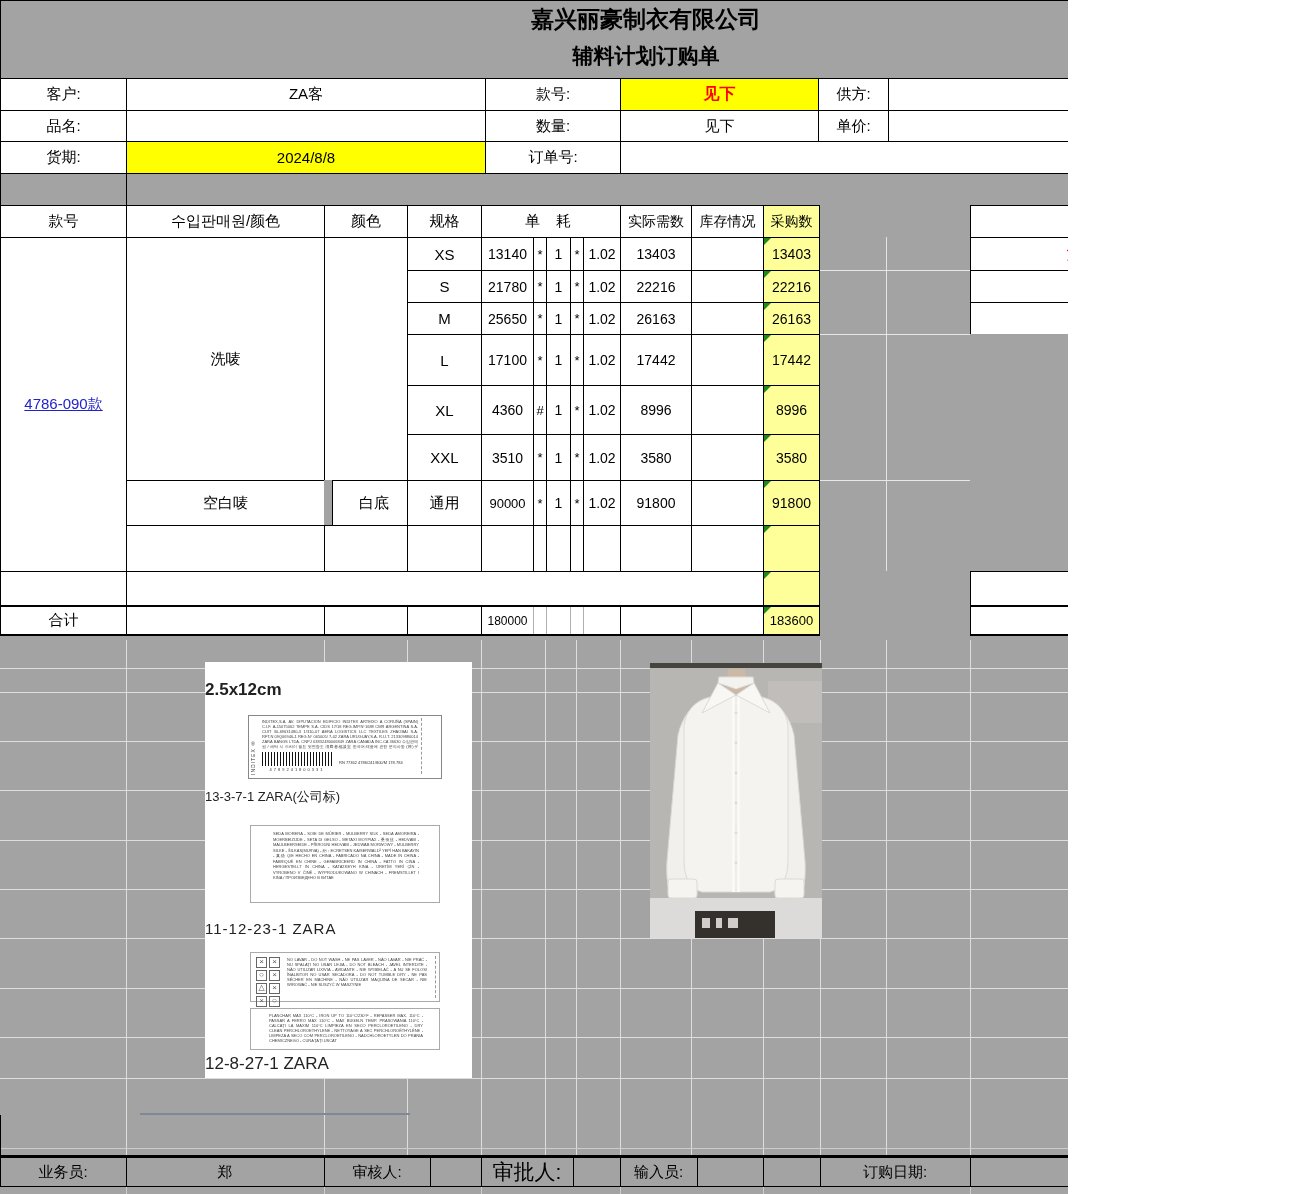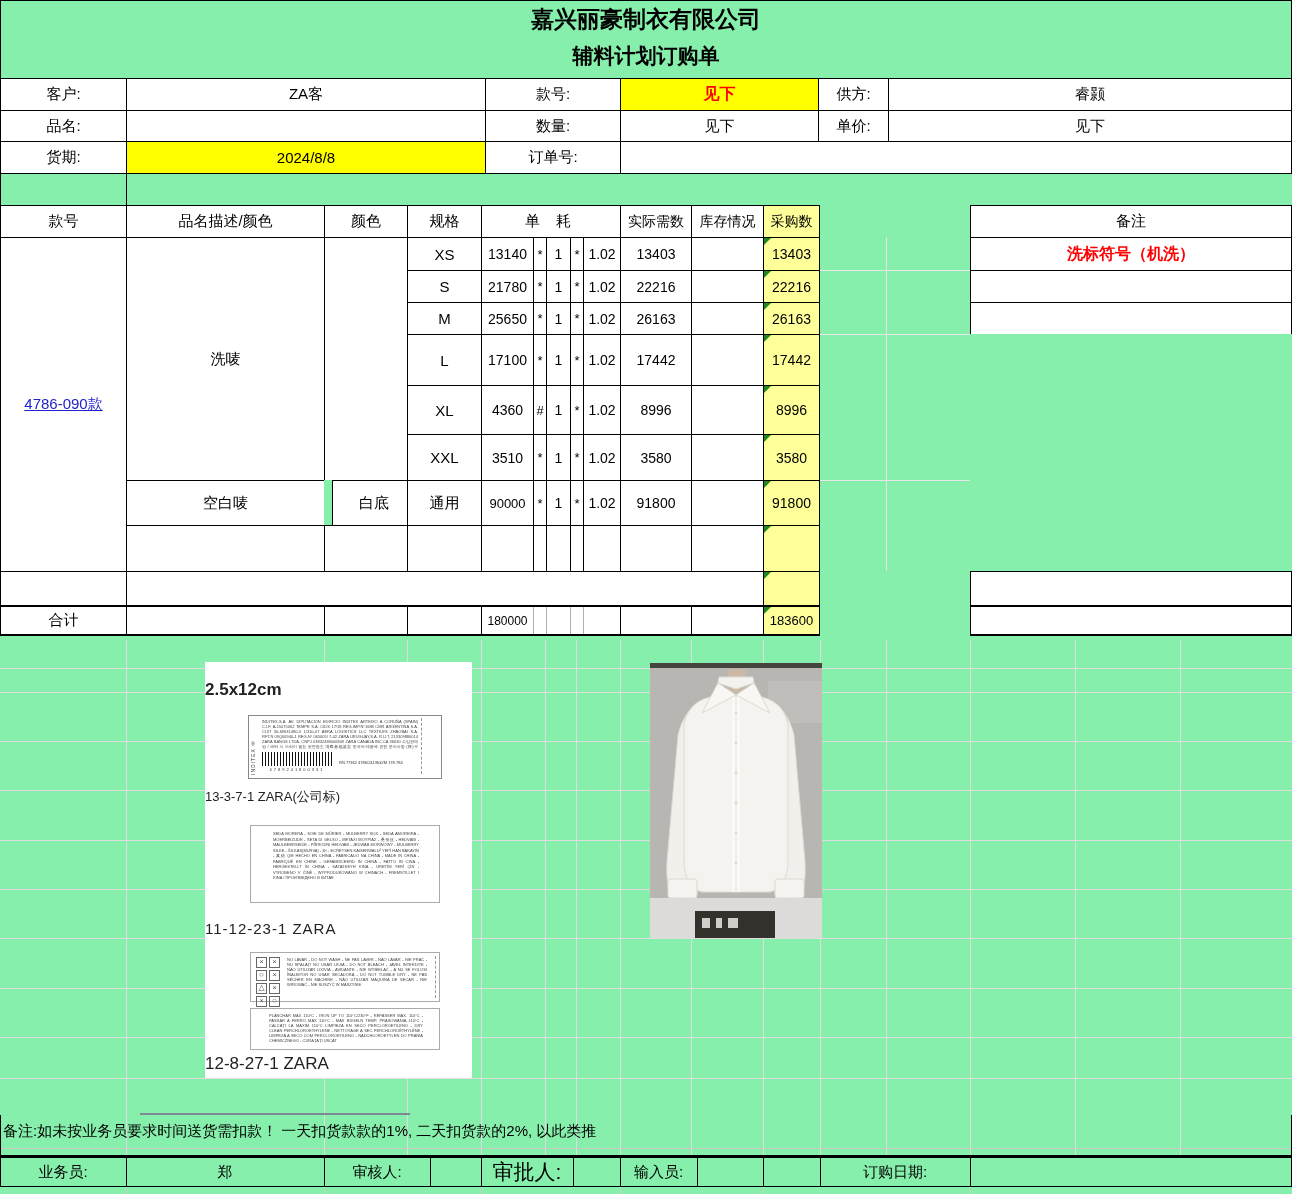--- a/index.html
+++ b/index.html
@@ -1,16 +1,16 @@
 <!DOCTYPE html>
 <html><head>
 <meta charset="utf-8">
 <style>
   html,body{margin:0;padding:0;background:#fff;}
-  #sheet{position:relative;width:1292px;height:1194px;background:#86efac;overflow:hidden;
+  #sheet{position:relative;width:1068px;height:1194px;background:#a3a3a3;overflow:hidden;
          font-family:"Liberation Sans","DejaVu Sans",sans-serif;color:#000;}
   .c{position:absolute;box-sizing:border-box;border-left:1px solid #000;border-top:1px solid #000;
      background:#fff;display:flex;align-items:center;justify-content:center;font-size:15px;white-space:nowrap;}
   .cn{position:absolute;box-sizing:border-box;border-left:1px solid #000;background:#fff;
       display:flex;align-items:center;justify-content:center;font-size:14px;white-space:nowrap;}
   .br{border-right:1px solid #000;}
   .bb{border-bottom:1px solid #000;}
   .hl{background:#FFFF00;}
   .yel{background:#FFFF99;}
   .cyan{background:#CCFFFF;}
@@ -87,21 +87,21 @@
   <div class="gh" style="left:0px;top:790px;width:1292px"></div>
   <div class="gh" style="left:0px;top:840px;width:1292px"></div>
   <div class="gh" style="left:0px;top:889px;width:1292px"></div>
   <div class="gh" style="left:0px;top:938px;width:1292px"></div>
   <div class="gh" style="left:0px;top:988px;width:1292px"></div>
   <div class="gh" style="left:0px;top:1037px;width:1292px"></div>
   <div class="gh" style="left:0px;top:1078px;width:1292px"></div>
   <div class="gh" style="left:0px;top:1148px;width:1292px;background:#cccccc"></div>
 
   <div class="c" style="left:0px;top:205px;width:126px;height:32px">款号</div>
-  <div class="c" style="left:126px;top:205px;width:198px;height:32px">品名描述/颜色</div>
+  <div class="c" style="left:126px;top:205px;width:198px;height:32px">수입판매원/颜色</div>
   <div class="c" style="left:324px;top:205px;width:83px;height:32px">颜色</div>
   <div class="c" style="left:407px;top:205px;width:74px;height:32px">规格</div>
   <div class="c" style="left:481px;top:205px;width:139px;height:32px;letter-spacing:6px">单 耗</div>
   <div class="c" style="left:620px;top:205px;width:71px;height:32px;font-size:14px">实际需数</div>
   <div class="c" style="left:691px;top:205px;width:72px;height:32px;font-size:14px">库存情况</div>
   <div class="c br yel" style="left:763px;top:205px;width:57px;height:32px;font-size:14px">采购数</div>
   <div class="c br" style="left:970px;top:205px;width:322px;height:32px">备注</div>
 
   <div class="c blue" style="left:0px;top:237px;width:126px;height:334px">4786-090款</div>
   <div class="c" style="left:126px;top:237px;width:198px;height:243px">洗唛</div>
@@ -311,21 +311,20 @@
       <circle cx="86" cy="110" r="1.4" fill="#dddbd5"></circle>
         <circle cx="86" cy="140" r="1.4" fill="#dddbd5"></circle>
       <circle cx="86" cy="170" r="1.4" fill="#dddbd5"></circle>
         <circle cx="86" cy="200" r="1.4" fill="#dddbd5"></circle>
     </svg>
   </div>
 
   <div style="position:absolute;left:140px;top:1113px;width:270px;height:2px;background:#7f8894;z-index:3"></div>
   <div class="vln" style="left:0px;top:1115px;height:72px"></div>
   <div class="vln" style="left:1291px;top:1115px;height:72px"></div>
-  <div style="position:absolute;left:3px;top:1115px;width:1000px;height:32px;display:flex;align-items:center;font-size:15px;z-index:3;background:transparent">备注:如未按业务员要求时间送货需扣款！ 一天扣货款款的1%, 二天扣货款的2%, 以此类推</div>
 
   <div style="position:absolute;left:0px;top:1155px;width:1292px;height:3px;background:#000"></div>
   <div style="position:absolute;left:0px;top:1186px;width:1292px;height:1px;background:#000"></div>
   <div class="vln" style="left:126px;top:1158px;height:28px"></div>
   <div class="vln" style="left:324px;top:1158px;height:28px"></div>
   <div class="vln" style="left:430px;top:1158px;height:28px"></div>
   <div class="vln" style="left:481px;top:1158px;height:28px"></div>
   <div class="vln" style="left:573px;top:1158px;height:28px"></div>
   <div class="vln" style="left:620px;top:1158px;height:28px"></div>
   <div class="vln" style="left:697px;top:1158px;height:28px"></div>

